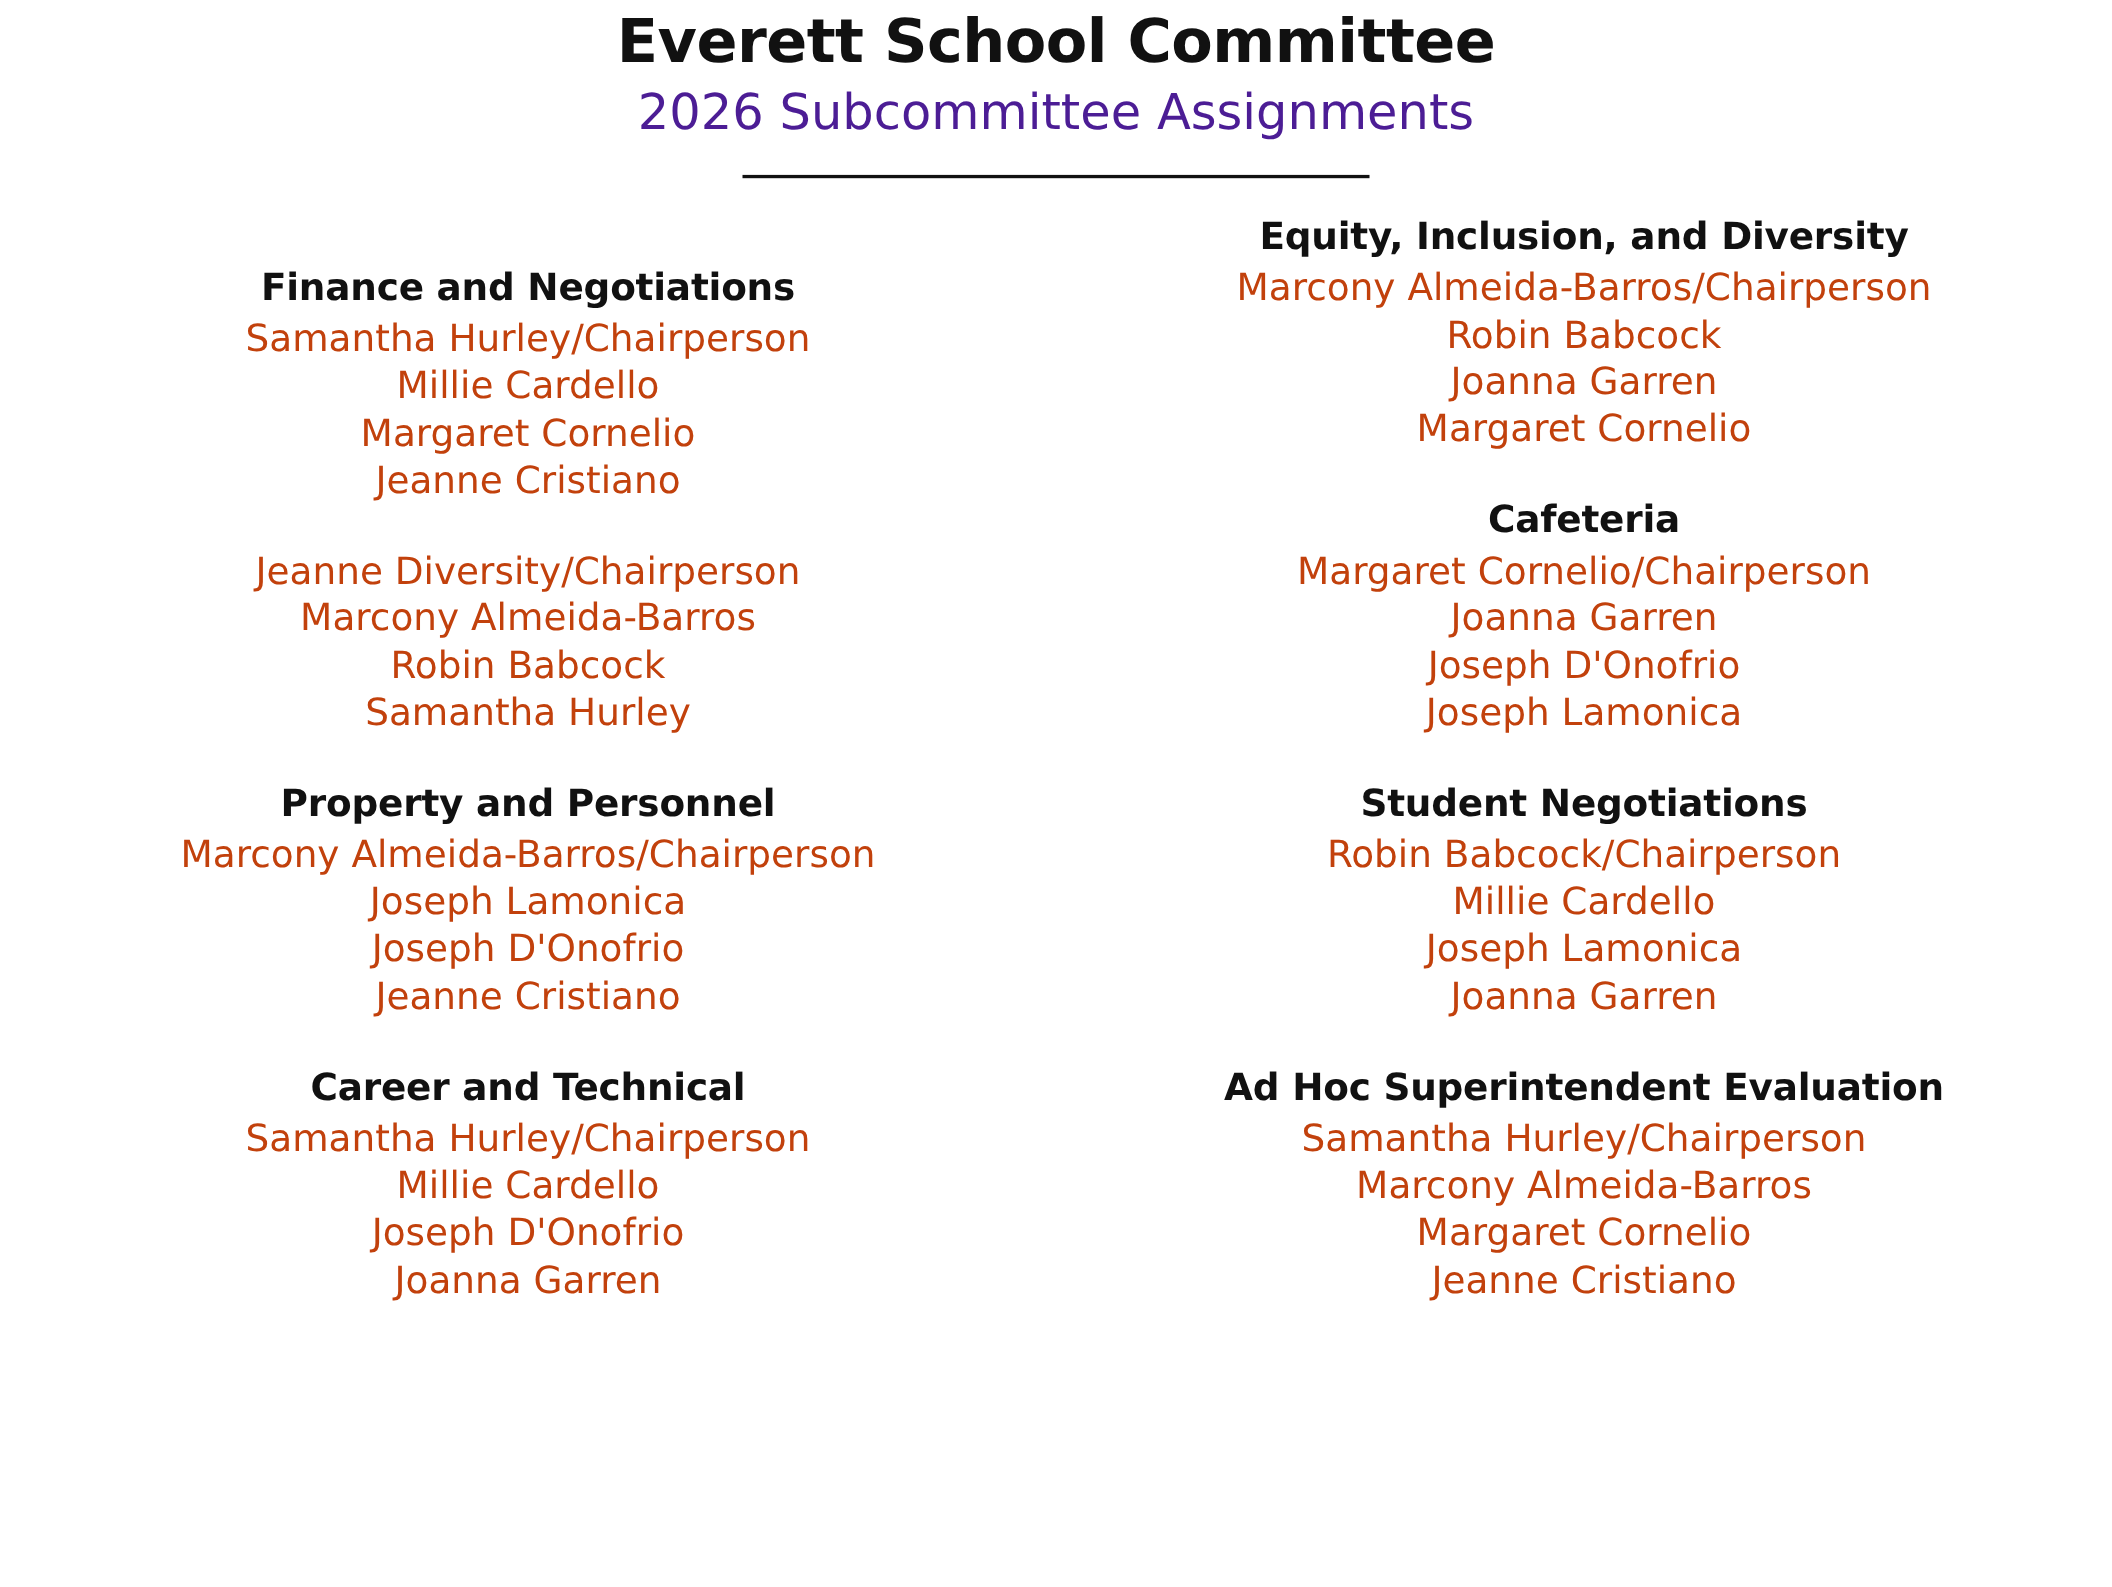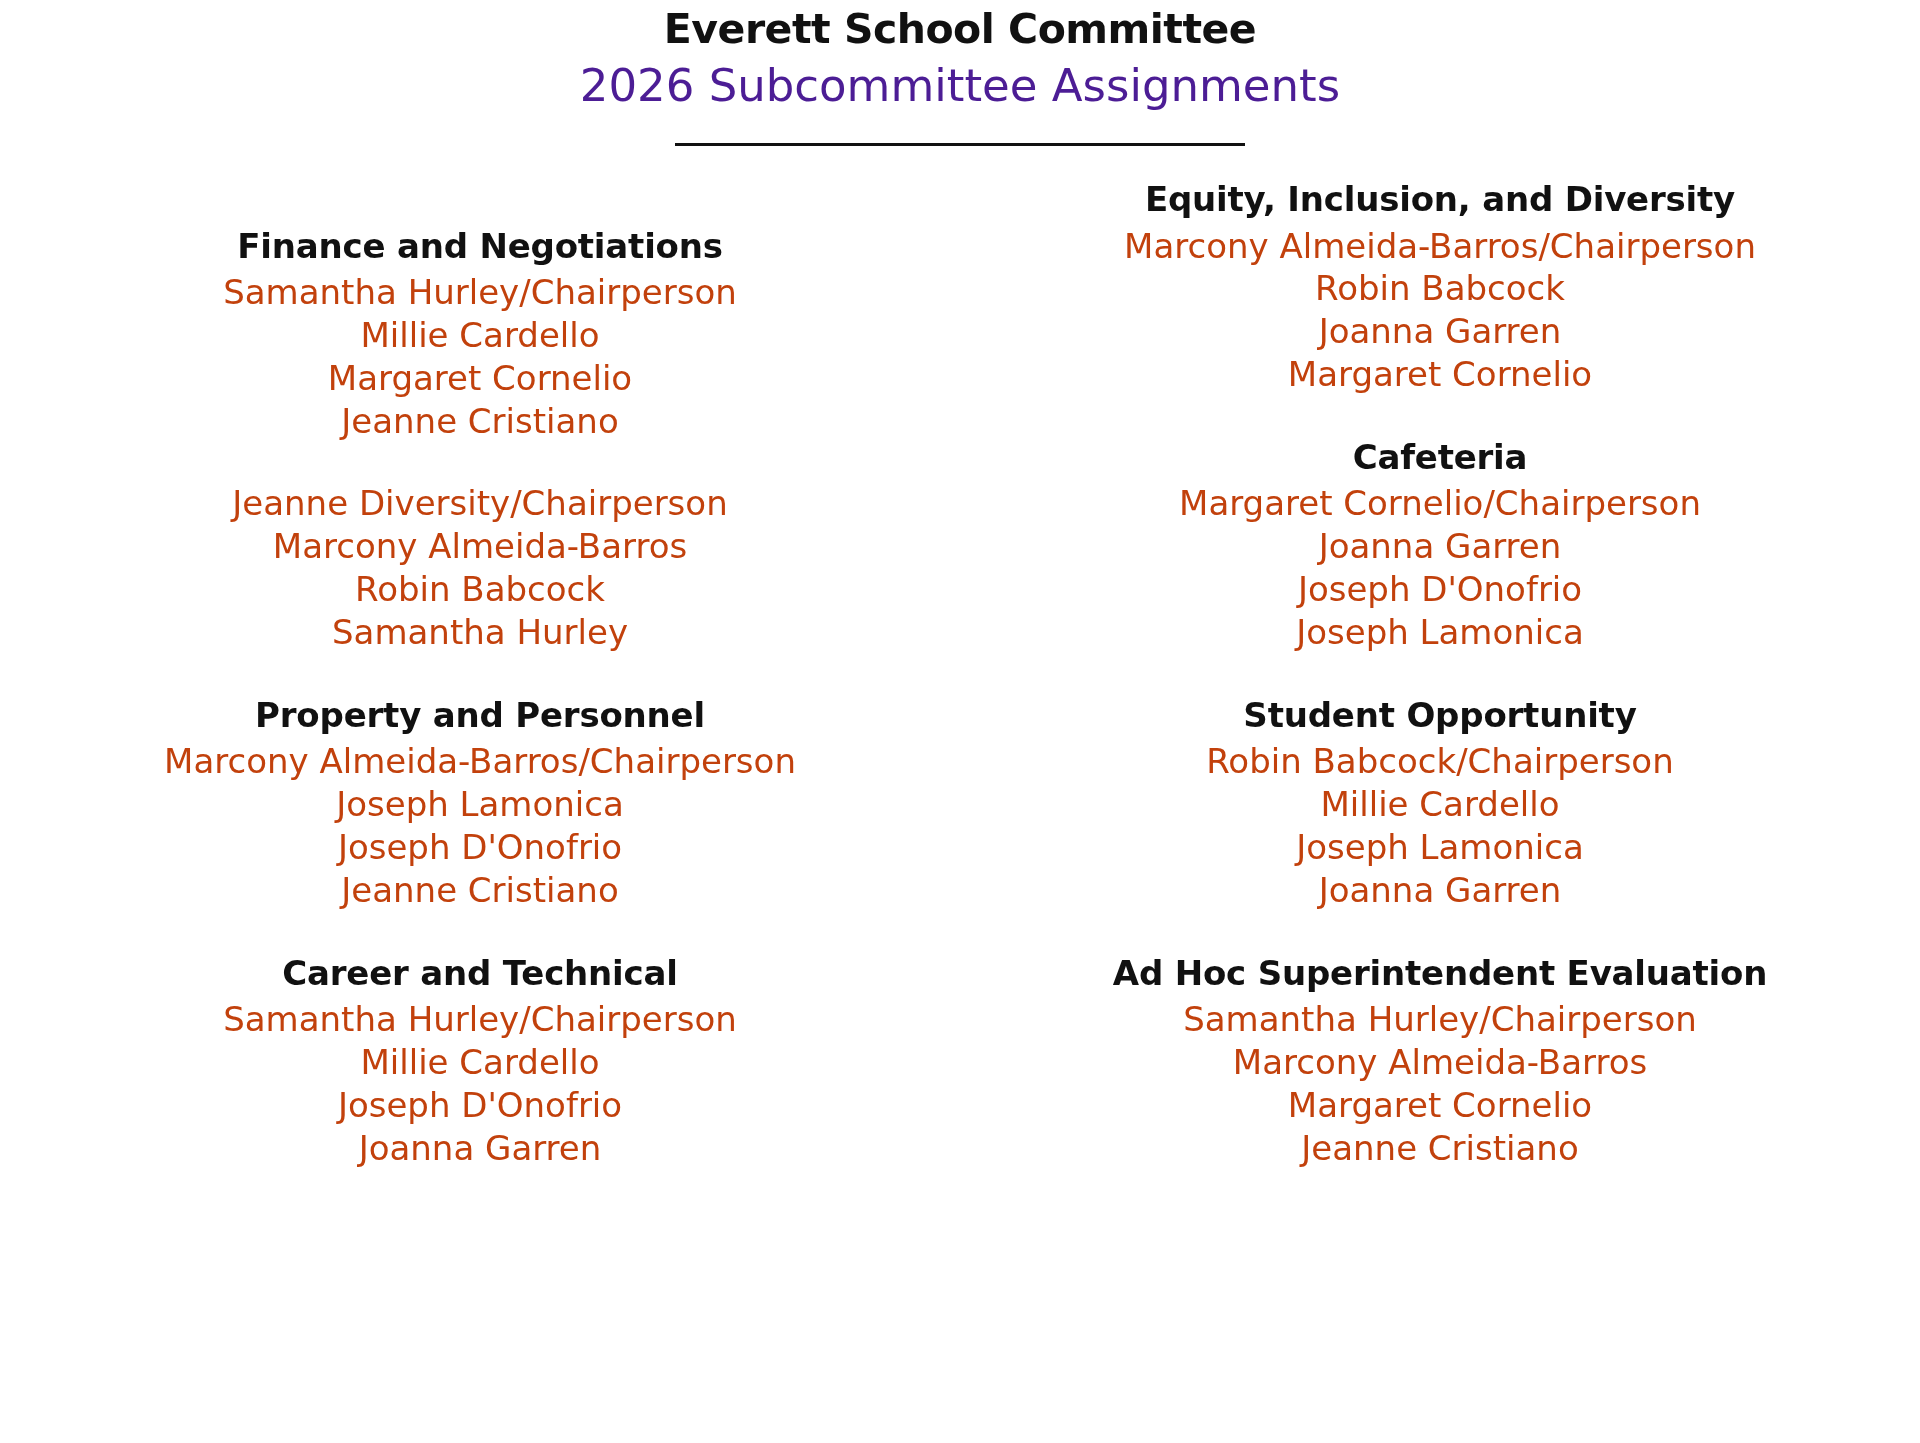--- a/index.html
+++ b/index.html
@@ -23,21 +23,21 @@
     background: #ffffff;
   }
 
   
   .header {
     width: 100%;
     text-align: center;
     padding-top: 6px;
   }
   .doc-title {
-    font-size: 41px;
+    font-size: 55px;
     font-weight: 700;
     letter-spacing: -0.5px;
     line-height: 1.15;
     margin: 0;
     color: #111111;
   }
   .doc-subtitle {
     font-size: 45px;
     font-weight: 400;
     line-height: 1.2;
@@ -147,21 +147,21 @@
           <div class="member">Margaret Cornelio</div>
         </div>
         <div class="group">
           <div class="group-title">Cafeteria</div>
           <div class="member">Margaret Cornelio/Chairperson</div>
           <div class="member">Joanna Garren</div>
           <div class="member">Joseph D'Onofrio</div>
           <div class="member">Joseph Lamonica</div>
         </div>
         <div class="group">
-          <div class="group-title">Student Opportunity</div>
+          <div class="group-title">Student Negotiations</div>
           <div class="member">Robin Babcock/Chairperson</div>
           <div class="member">Millie Cardello</div>
           <div class="member">Joseph Lamonica</div>
           <div class="member">Joanna Garren</div>
         </div>
         <div class="group">
           <div class="group-title">Ad Hoc Superintendent Evaluation</div>
           <div class="member">Samantha Hurley/Chairperson</div>
           <div class="member">Marcony Almeida-Barros</div>
           <div class="member">Margaret Cornelio</div>

